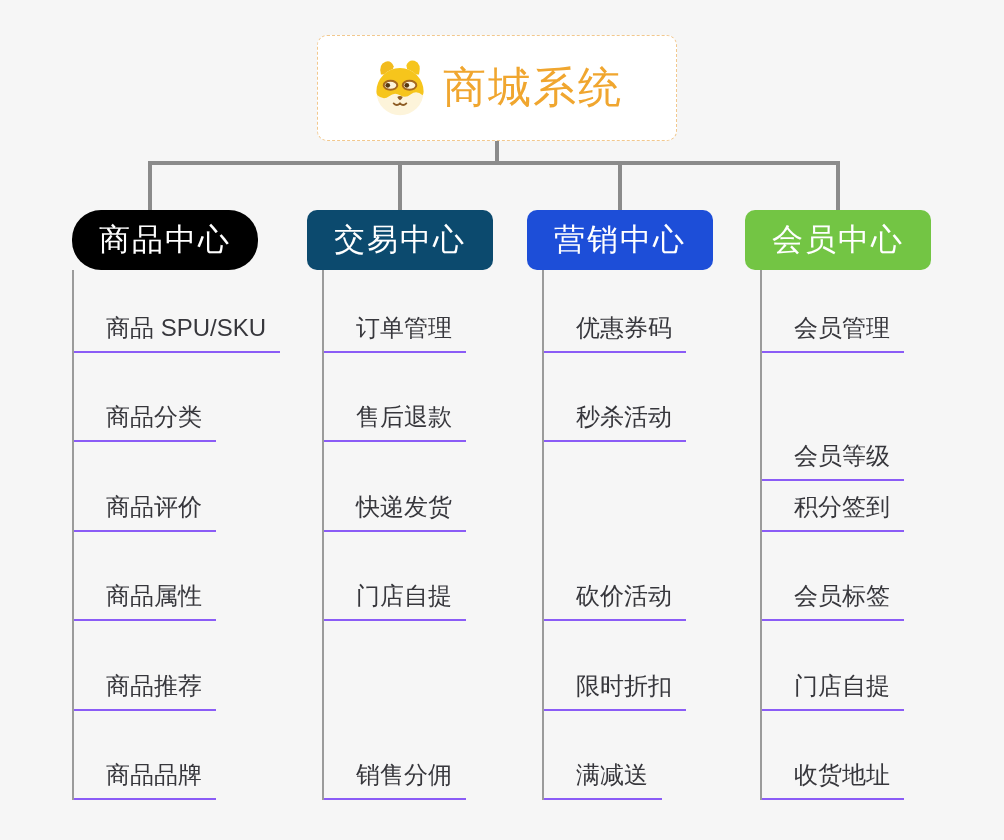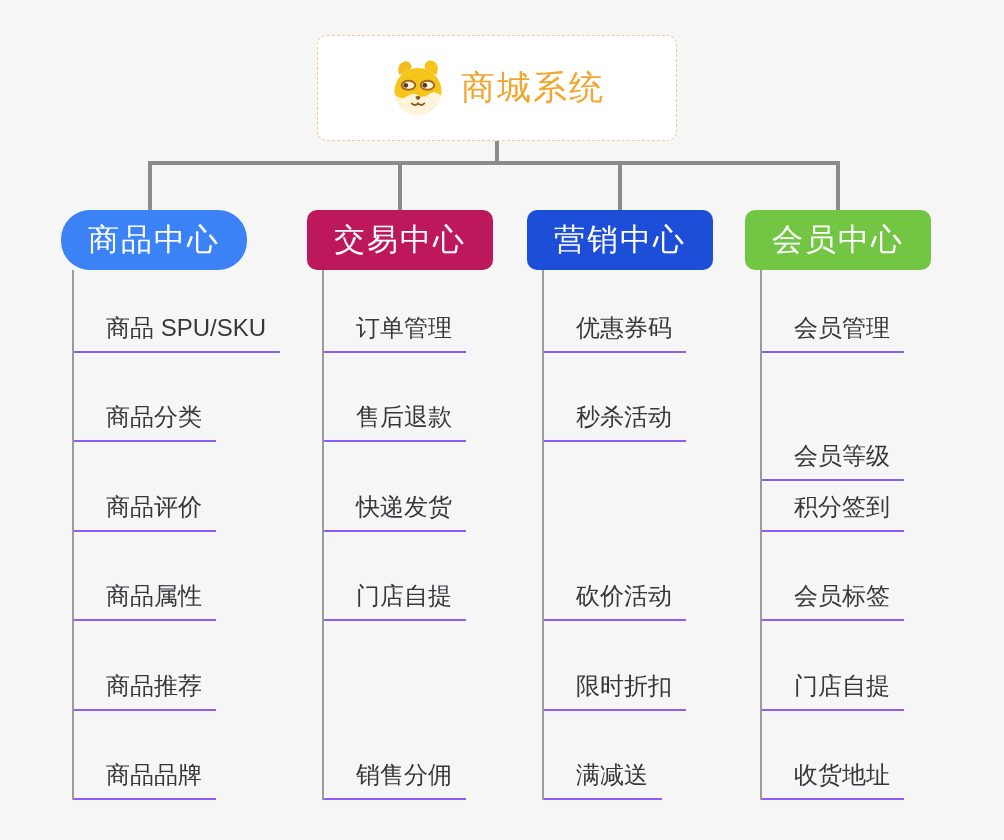--- a/index.html
+++ b/index.html
@@ -19,21 +19,21 @@
     box-sizing: border-box;
     background: #ffffff;
     border: 1px dashed #f2c88e;
     border-radius: 10px;
     display: flex;
     align-items: center;
     justify-content: center;
     gap: 14px;
   }
   .root-title {
-    font-size: 34px;
+    font-size: 43px;
     letter-spacing: 2px;
     white-space: nowrap;
   }
   
   .vline, .hline { position: absolute; background: #8b8b8b; }
   
   .branch-head {
     position: absolute;
     top: 210px;
     width: 186px; height: 60px;
@@ -91,22 +91,22 @@
         </g>
         <circle cx="18.5" cy="29" r="2.6" fill="#58380f"></circle>
         <circle cx="39.5" cy="29" r="2.6" fill="#58380f"></circle>
         <path d="M29 42 q3 -2.5 6 0 q-1.5 3.5 -3 3.5 q-1.5 0 -3 -3.5 z" fill="#8d5c24"></path>
         <path d="M25 49 q3.5 3.5 7 0 q3.5 3.5 7 0" stroke="#8d5c24" stroke-width="2" fill="none" stroke-linecap="round"></path>
       </svg>
     </span>
     <span class="root-title" style="color: rgb(240, 166, 47);">商城系统</span>
   </div>
 
-  <div class="branch-head" style="left: 61px; background: #3b82f6; border-radius: 29px;">商品中心</div>
-  <div class="branch-head" style="left: 307px; background: #be185d;">交易中心</div>
+  <div class="branch-head" style="left: 72px; background: #000000; border-radius: 29px;">商品中心</div>
+  <div class="branch-head" style="left: 307px; background: #0c4a6e;">交易中心</div>
   <div class="branch-head" style="left: 527px; background: #1d4ed8;">营销中心</div>
   <div class="branch-head" style="left: 745px; background: rgb(115, 197, 68);">会员中心</div>
 
   <div class="column" style="left:72px;">
       <div class="leaf" style="top: 43px;">商品 SPU/SKU</div>
       <div class="leaf" style="top: 132px;">商品分类</div>
       <div class="leaf" style="top: 222px;">商品评价</div>
       <div class="leaf" style="top: 311px;">商品属性</div>
       <div class="leaf" style="top: 401px;">商品推荐</div>
       <div class="leaf" style="top: 490px;">商品品牌</div>

